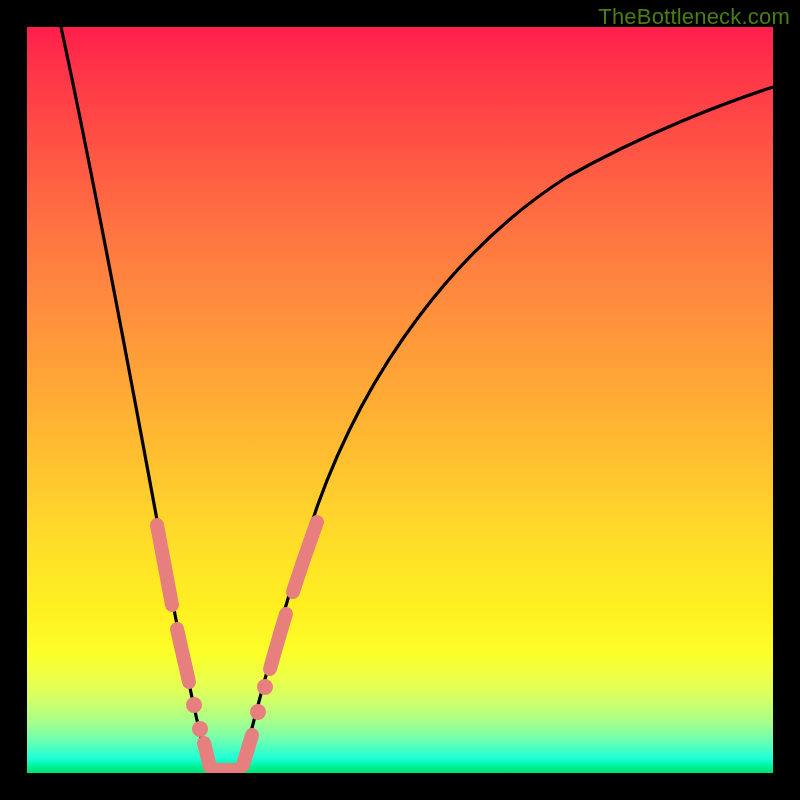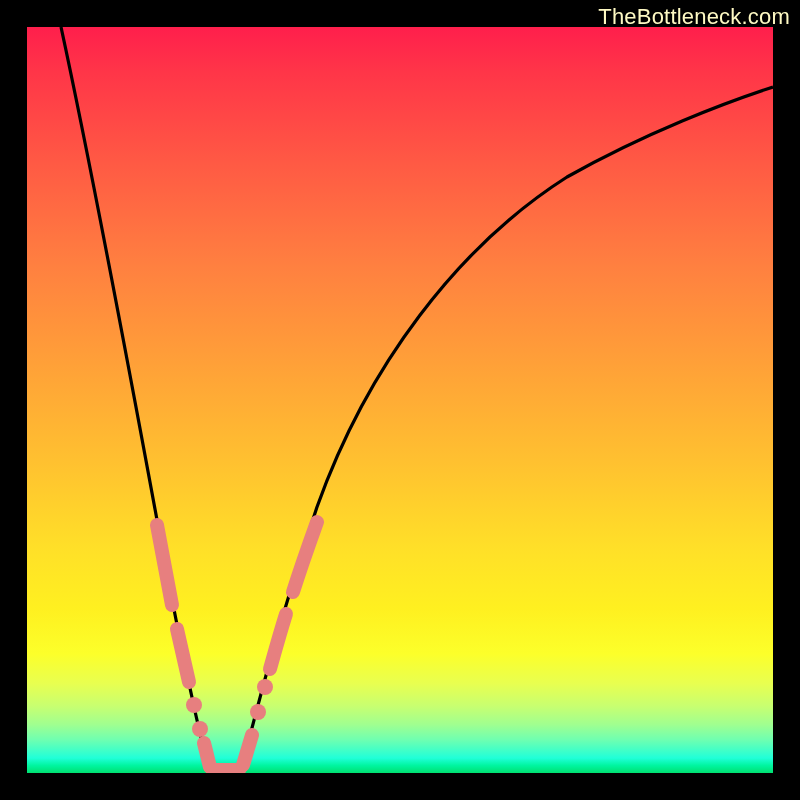--- a/index.html
+++ b/index.html
@@ -43,21 +43,21 @@
       #40ffc8 97%,
       #20ffd8 98%,
       #00f5a0 99%,
       #00e070 100%
     );
   }
   .watermark {
     position: absolute;
     top: 4px;
     right: 10px;
-    color: #fef9c3;
+    color: #4d7c0f;
     font-size: 22px;
     font-weight: 500;
     letter-spacing: 0.2px;
     user-select: none;
   }
   svg.curve {
     position: absolute;
     top: 0;
     left: 0;
   }

